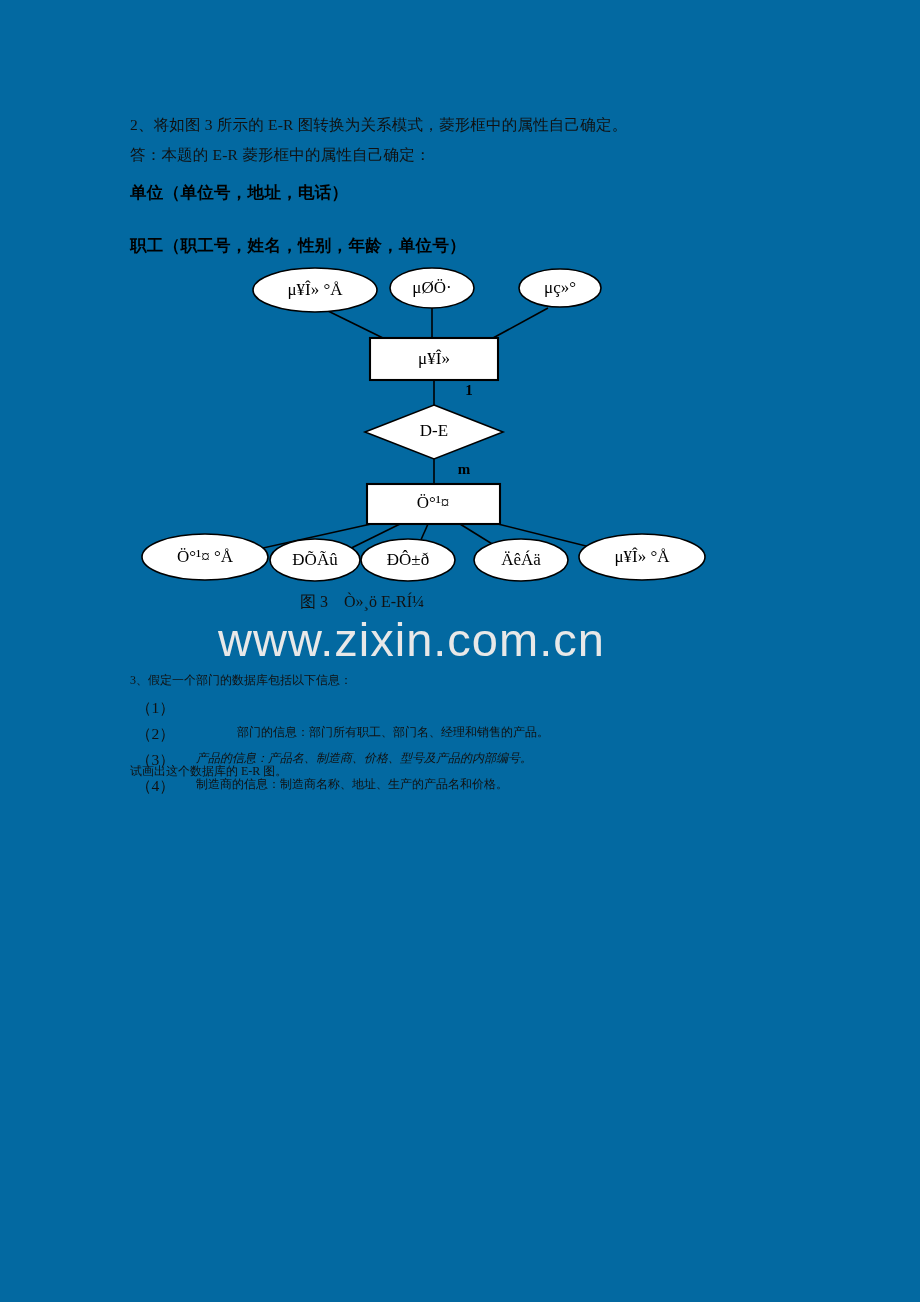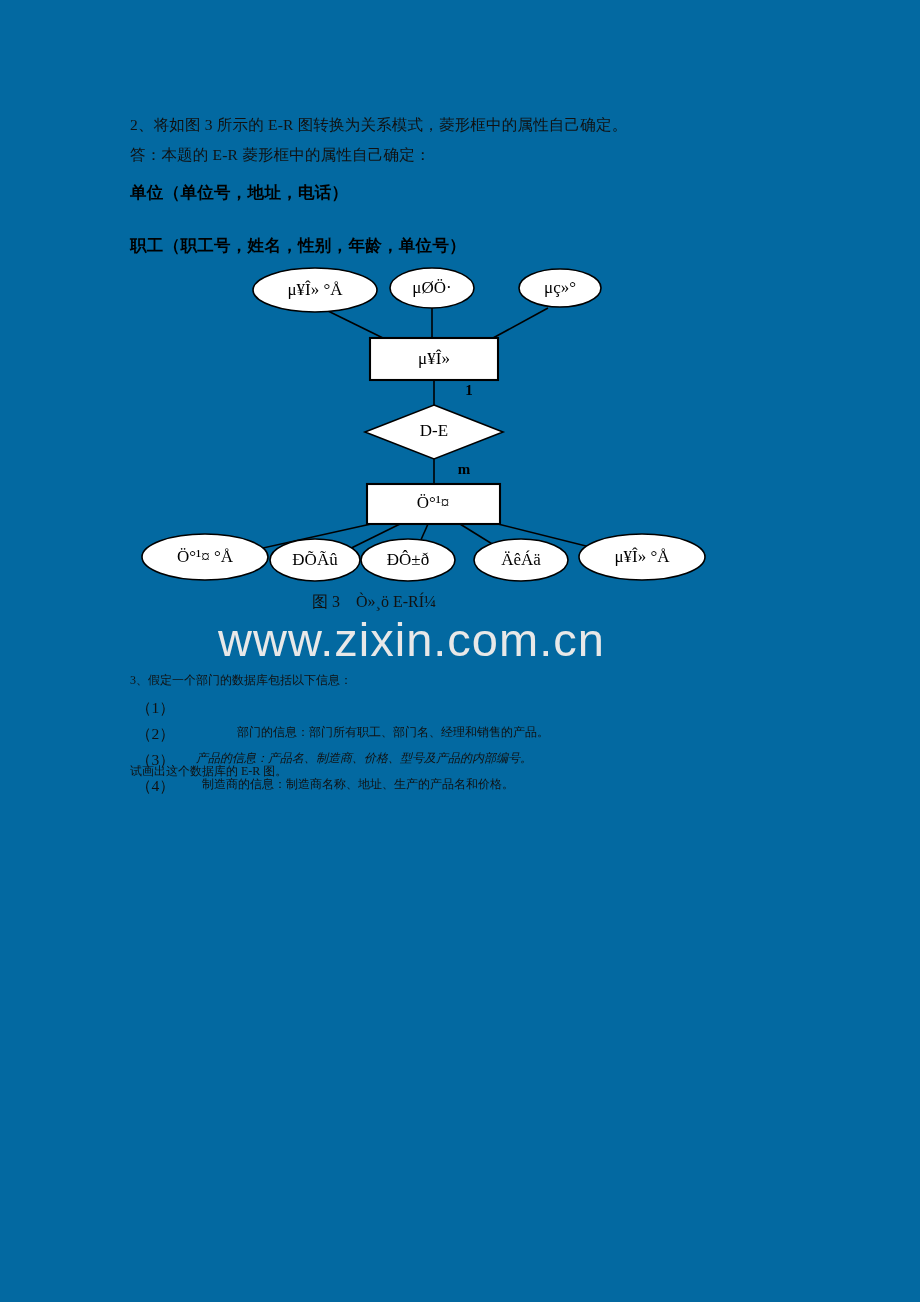--- a/index.html
+++ b/index.html
@@ -92,21 +92,21 @@
     font-size: 15px;
     font-weight: bold;
     text-anchor: middle;
     dominant-baseline: middle;
     fill: #000000;
   }
 
   
   #fig-caption {
     position: absolute;
-    left: 312px;
+    left: 300px;
     top: 592px;
     font-family: "Liberation Serif", serif;
     font-size: 16px;
     color: #111111;
     white-space: pre;
   }
 
   
   #watermark {
     position: absolute;
@@ -198,18 +198,18 @@
 
   <div class="num-col" style="left:136px; top:698px;">（1）</div>
 
   <div class="num-col" style="left:136px; top:724px;">（2）</div>
   <div class="q-line" style="left:196px; top:724px;margin-left:41px;">部门的信息：部门所有职工、部门名、经理和销售的产品。</div>
 
   <div class="num-col" style="left:136px; top:750px;">（3）</div>
   <div class="q-line" style="left:196px; top:750px;font-style:italic;">产品的信息：产品名、制造商、价格、型号及产品的内部编号。</div>
 
   <div class="num-col" style="left:136px; top:776px;">（4）</div>
-  <div class="q-line" style="left:196px; top:776px;margin-left:6px;">制造商的信息：制造商名称、地址、生产的产品名和价格。</div>
+  <div class="q-line" style="left:196px; top:776px;">制造商的信息：制造商名称、地址、生产的产品名和价格。</div>
 
   <div class="q-line" style="left:130px; top:763px;">试画出这个数据库的 E-R 图。</div>
 
 
 </div>
 
 </body></html>

